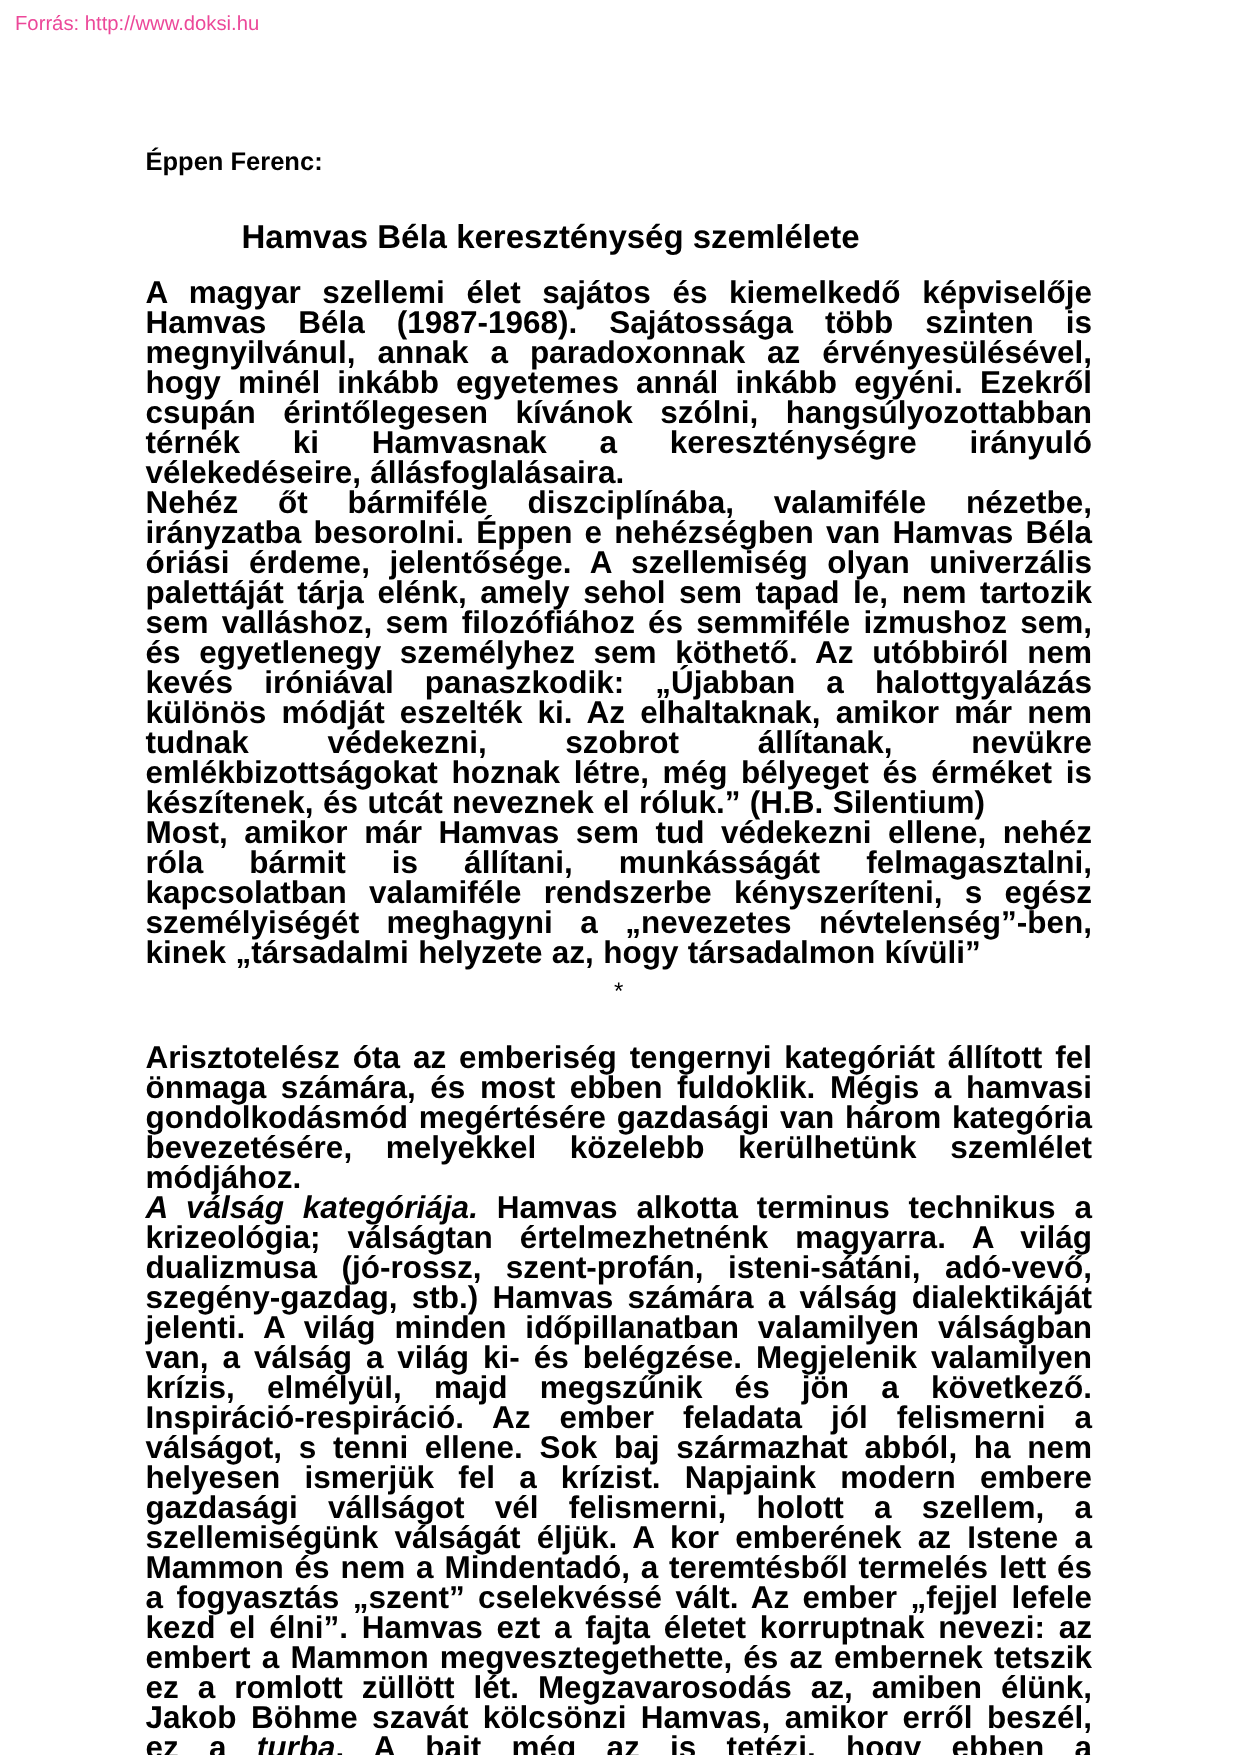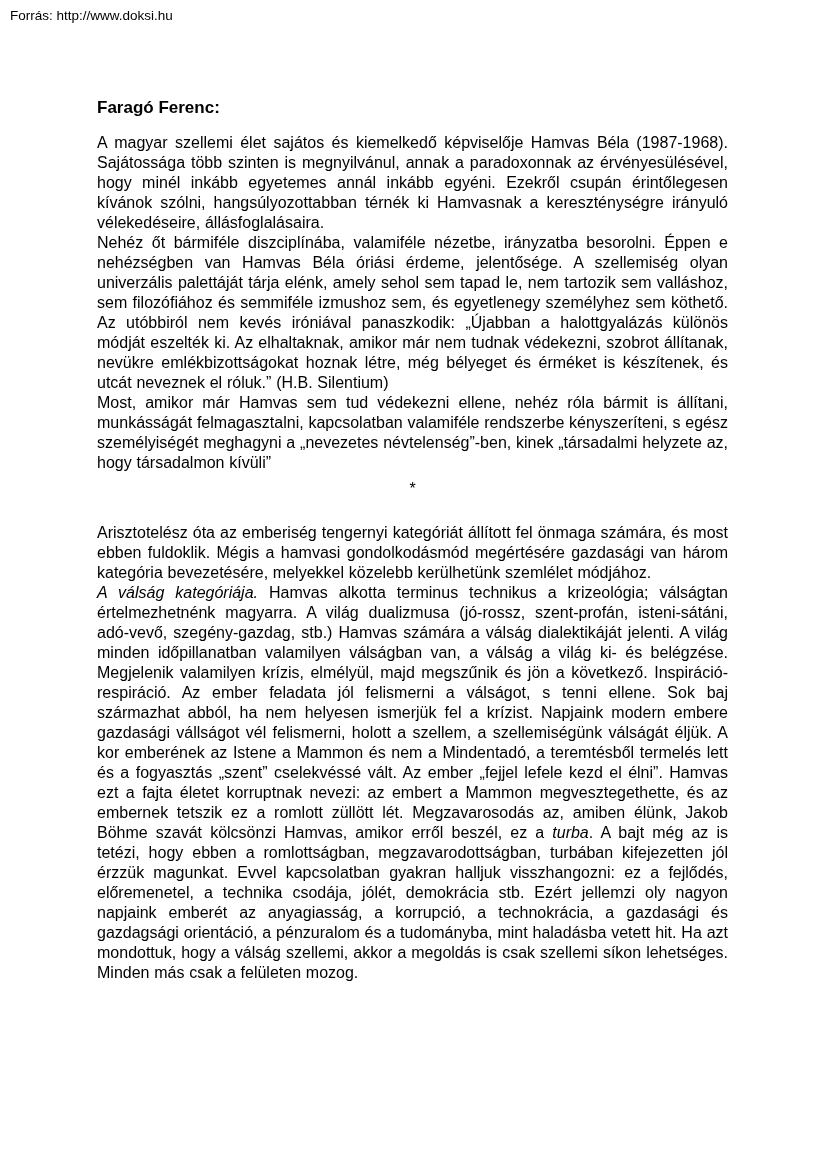--- a/index.html
+++ b/index.html
@@ -15,21 +15,21 @@
     font-family: "Liberation Sans", sans-serif;
     color: #000000;
     -webkit-font-smoothing: antialiased;
   }
   .source-note {
     position: absolute;
     left: 10px;
     top: 8px;
     font-size: 13.5px;
     line-height: 16px;
-    color: #000000;
+    color: #ec4899;
   }
   .content {
     position: absolute;
     left: 97px;
     top: 98px;
     width: 631px;
   }
   .author {
     font-weight: bold;
     font-size: 17px;
@@ -38,25 +38,26 @@
   .title {
     font-weight: bold;
     font-size: 22px;
     line-height: 27px;
     margin: 26px 0 0 64px;
     padding: 0;
   }
   .text-block p {
     margin: 0;
     padding: 0;
-    font-size: 16px;
+    font-size: 21px;
     line-height: 20px;
     text-align: justify;
     hyphens: none;
     word-spacing: 0.02em;
+    font-weight: bold;
   }
   .text-block.first {
     margin-top: 15px;
   }
   .separator {
     width: 100%;
     text-align: center;
     font-size: 16px;
     line-height: 20px;
     margin: 6px 0 24px 0;
@@ -65,22 +66,23 @@
     font-style: italic;
   }
 </style>
 </head>
 <body>
 
 <div class="source-note">Forrás: http://www.doksi.hu</div>
 
 <div class="content">
 
-  <div class="author">Faragó Ferenc:</div>
+  <div class="author">Éppen Ferenc:</div>
 
+  <h1 class="title">Hamvas Béla kereszténység szemlélete</h1>
 
   <div class="text-block first">
       <p><span>A magyar szellemi élet sajátos és kiemelkedő képviselője Hamvas Béla (1987-1968). Sajátossága több szinten is megnyilvánul, annak a paradoxonnak az érvényesülésével, hogy minél inkább egyetemes annál inkább egyéni. Ezekről csupán érintőlegesen kívánok szólni, hangsúlyozottabban térnék ki Hamvasnak a kereszténységre irányuló vélekedéseire, állásfoglalásaira.</span></p>
       <p><span>Nehéz őt bármiféle diszciplínába, valamiféle nézetbe, irányzatba besorolni. Éppen  e nehézségben van Hamvas Béla óriási érdeme, jelentősége. A szellemiség olyan univerzális palettáját tárja elénk, amely sehol sem tapad le, nem tartozik sem valláshoz, sem filozófiához és semmiféle izmushoz sem, és egyetlenegy személyhez sem köthető. Az utóbbiról nem kevés iróniával panaszkodik: „Újabban a halottgyalázás különös módját eszelték ki. Az elhaltaknak, amikor már nem tudnak védekezni, szobrot állítanak, nevükre emlékbizottságokat hoznak létre, még bélyeget és érméket is készítenek, és utcát neveznek el róluk.” (H.B. Silentium)</span></p>
       <p><span>Most, amikor már Hamvas sem tud védekezni ellene, nehéz róla bármit is állítani, munkásságát felmagasztalni, kapcsolatban valamiféle rendszerbe kényszeríteni, s egész személyiségét meghagyni a „nevezetes névtelenség”-ben, kinek „társadalmi helyzete az, hogy társadalmon kívüli”</span></p>
     </div>
 
   <div class="separator">*</div>
 
   <div class="text-block">

